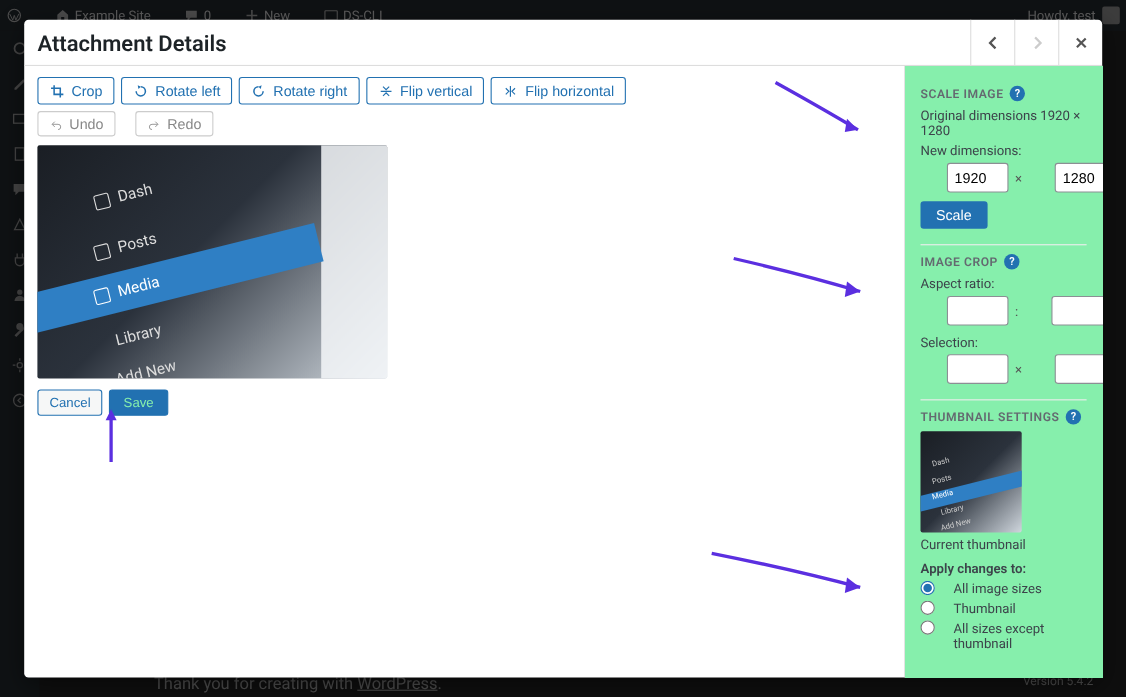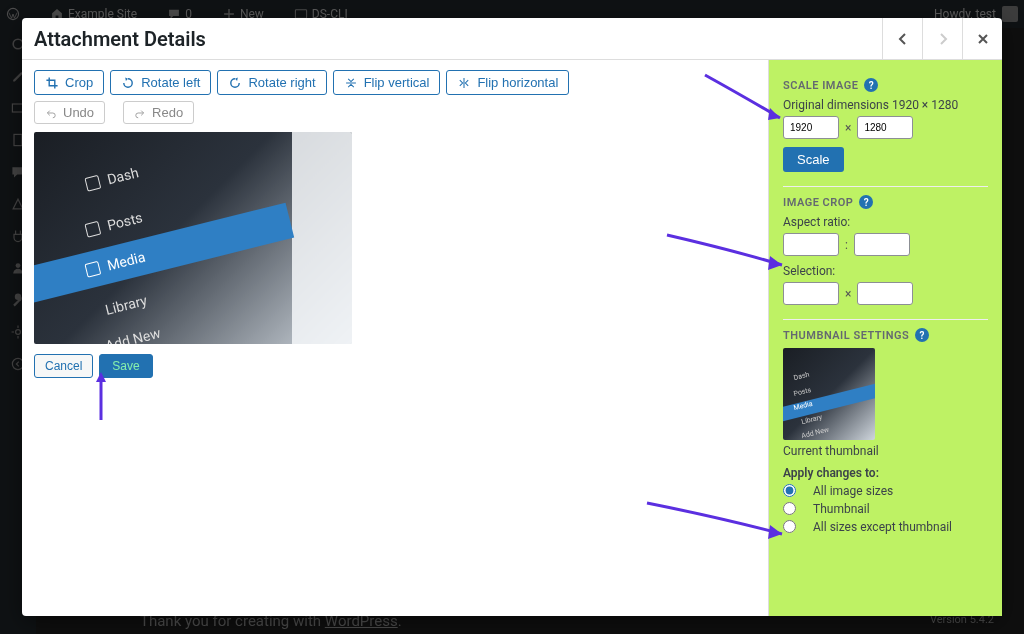--- a/index.html
+++ b/index.html
@@ -26,21 +26,21 @@
   
   .modal { position: absolute; top: 18px; left: 22px; right: 22px; bottom: 18px; background: #fff; border-radius: 4px; box-shadow: 0 6px 24px rgba(0,0,0,.45); display: flex; flex-direction: column; }
 
   .modal-header { height: 42px; display: flex; align-items: center; border-bottom: 1px solid #ddd; padding-left: 12px; }
   .modal-title { font-size: 20px; font-weight: 600; color: #1d2327; flex:1; }
   .hdr-btn { width: 40px; height: 42px; border-left: 1px solid #ddd; display:flex; align-items:center; justify-content:center; color:#666; }
   .hdr-btn.disabled { color:#ccc; }
 
   .modal-body { flex:1; display:flex; overflow:hidden; }
   .main { flex:1; padding: 10px 12px; position: relative; }
-  .sidebar { width: 234px; border-left: 1px solid #ddd; padding: 10px 14px 14px; overflow-y: auto; background:#bef264;}
+  .sidebar { width: 180px; border-left: 1px solid #ddd; padding: 10px 14px 14px; overflow-y: auto; background:#86efac;}
 
   
   .toolbar { display:flex; flex-wrap:wrap; gap:6px; margin-bottom: 6px;}
   .tbtn { display:inline-flex; align-items:center; gap:6px; border:1px solid #2271b1; color:#2271b1; background:#fff; padding: 4px 10px; border-radius:3px; font-size:13px; cursor:pointer;}
   .tbtn svg { width:14px; height:14px; fill:#2271b1; }
   .urow { display:flex; gap:18px; margin-bottom:8px;}
   .ubtn { display:inline-flex; align-items:center; gap:6px; border:1px solid #ccc; color:#888; background:#fff; padding:3px 10px; border-radius:3px; font-size:13px;}
   .ubtn svg{width:12px;height:12px;fill:#999;}
 
   
@@ -54,21 +54,21 @@
   .btn-secondary { border:1px solid #2271b1; color:#2271b1; background:#f6f7f7; padding:4px 10px; border-radius:3px; font-size:12px; cursor:pointer;}
   .btn-primary { border:1px solid #2271b1; background:#2271b1; color:#86efac; padding:4px 12px; border-radius:3px; font-size:12px; cursor:pointer;}
 
   
   .side-section { padding: 8px 0 14px; border-bottom:1px solid #eee; }
   .side-section:last-child{border-bottom:none;}
   .side-h { font-size: 11px; letter-spacing: .5px; color:#646970; font-weight:600; display:flex; align-items:center; gap:6px; margin-bottom:6px;}
   .side-h .help { width:14px; height:14px; border-radius:50%; background:#2271b1; color:#fff; font-size:10px; display:inline-flex; align-items:center; justify-content:center;}
   .side-label { color:#3c434a; font-size:12px; margin: 0 0 4px;}
   .dimrow { display:flex; align-items:center; gap:6px; }
-  .dimrow input { width: 56px; padding:5px 6px; border:1px solid #8c8f94; border-radius:3px; font-size:10px; }
+  .dimrow input { width: 56px; padding:5px 6px; border:1px solid #8c8f94; border-radius:3px; font-size:13px;margin-left:24px; }
   .dimrow .sep { font-size:12px; color:#555;}
   .side-prim { margin-top:8px; display:inline-block; background:#2271b1; color:#fff; border:none; padding:5px 14px; border-radius:3px; font-size:13px; cursor:pointer;}
 
   .thumb { width:92px; height:92px; background: linear-gradient(135deg,#1a1e24 0%, #2b323c 50%, #cfd6dd 100%); position:relative; overflow:hidden; margin-bottom:4px; border-radius:2px;}
   .thumb .tstripe{position:absolute; left:-10px; width:140px; height:14px; transform:rotate(-14deg); font-size:7px; color:#ccc; padding-left:20px;}
   .thumb .tstripe.sel{background:#2f7fc4;color:#fff;}
   .radio-row{display:flex;align-items:flex-start;gap:17px;margin:4px 0;font-size:12px;color:#3c434a;}
   .radio-row input{accent-color:#2271b1;}
 
   
@@ -317,20 +317,21 @@
       </div>
     </div>
 
     <div class="sidebar">
       <div class="side-section">
         <div class="side-h">
             <span>SCALE IMAGE</span>
             <span class="help">?</span>
           </div>
         <div class="side-label">Original dimensions 1920 × 1280</div>
+        <div class="side-label">New dimensions:</div>
         <div class="dimrow">
           <input type="text" value="1920" style="">
           <span class="sep">×</span>
           <input type="text" value="1280" style="">
         </div>
         <button class="side-prim">Scale</button>
       </div>
 
       <div class="side-section">
         <div class="side-h">

